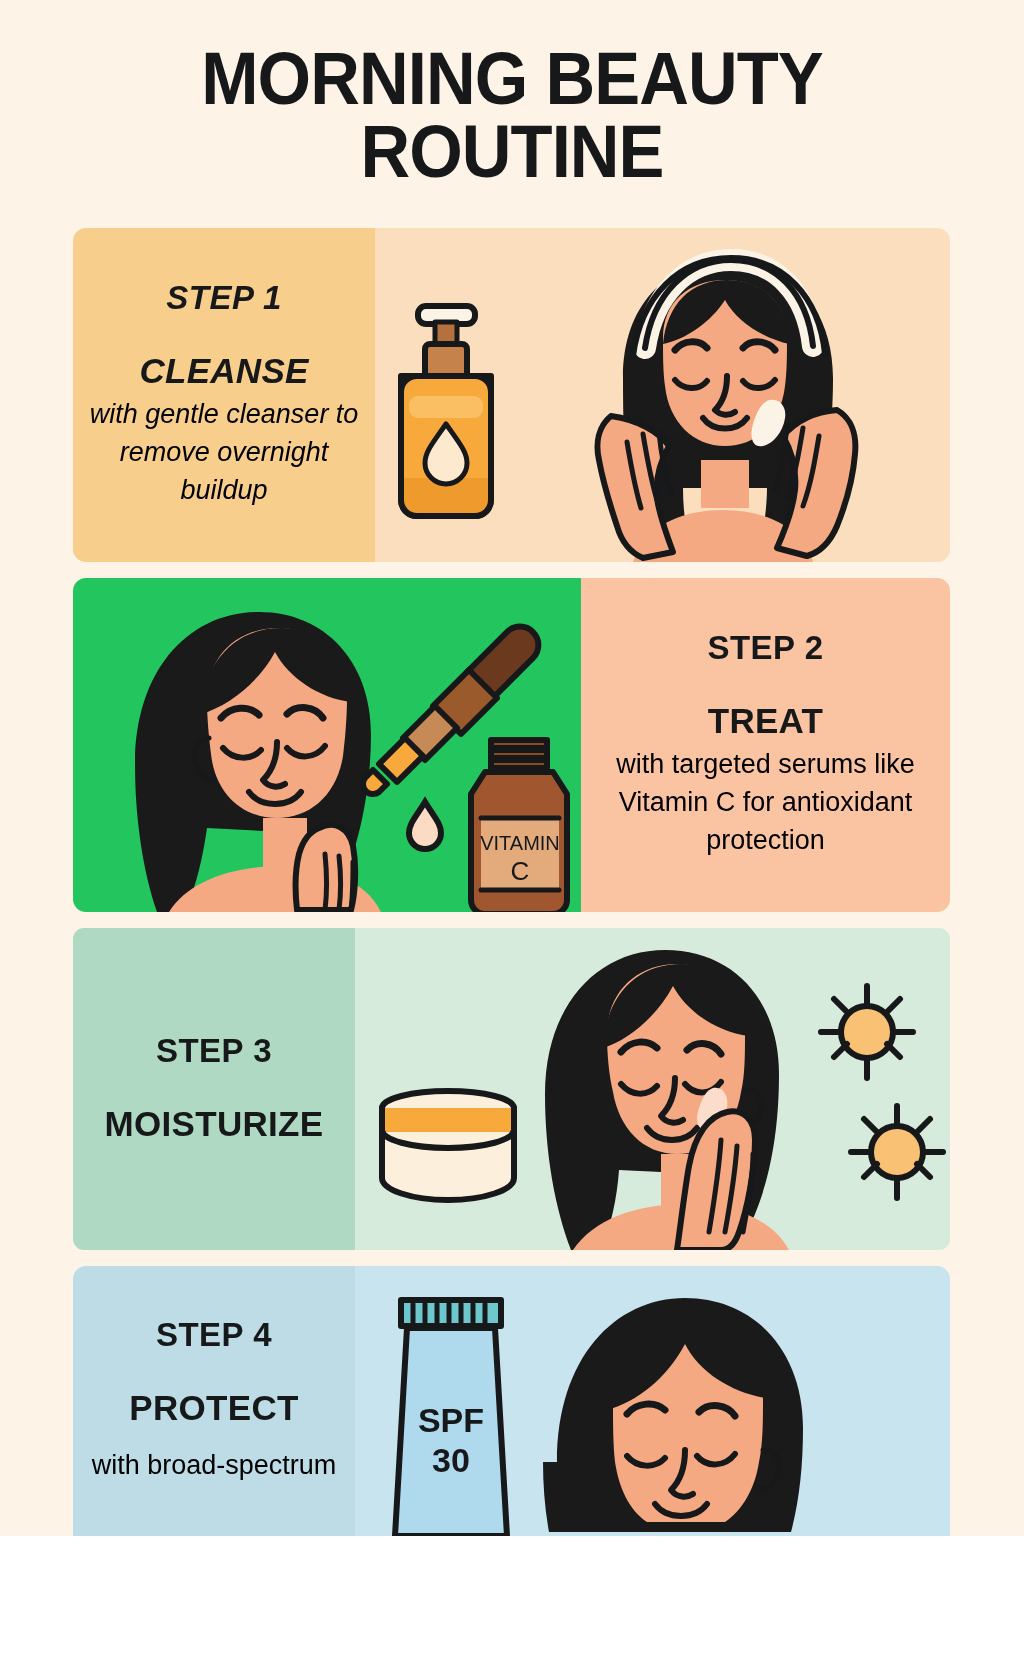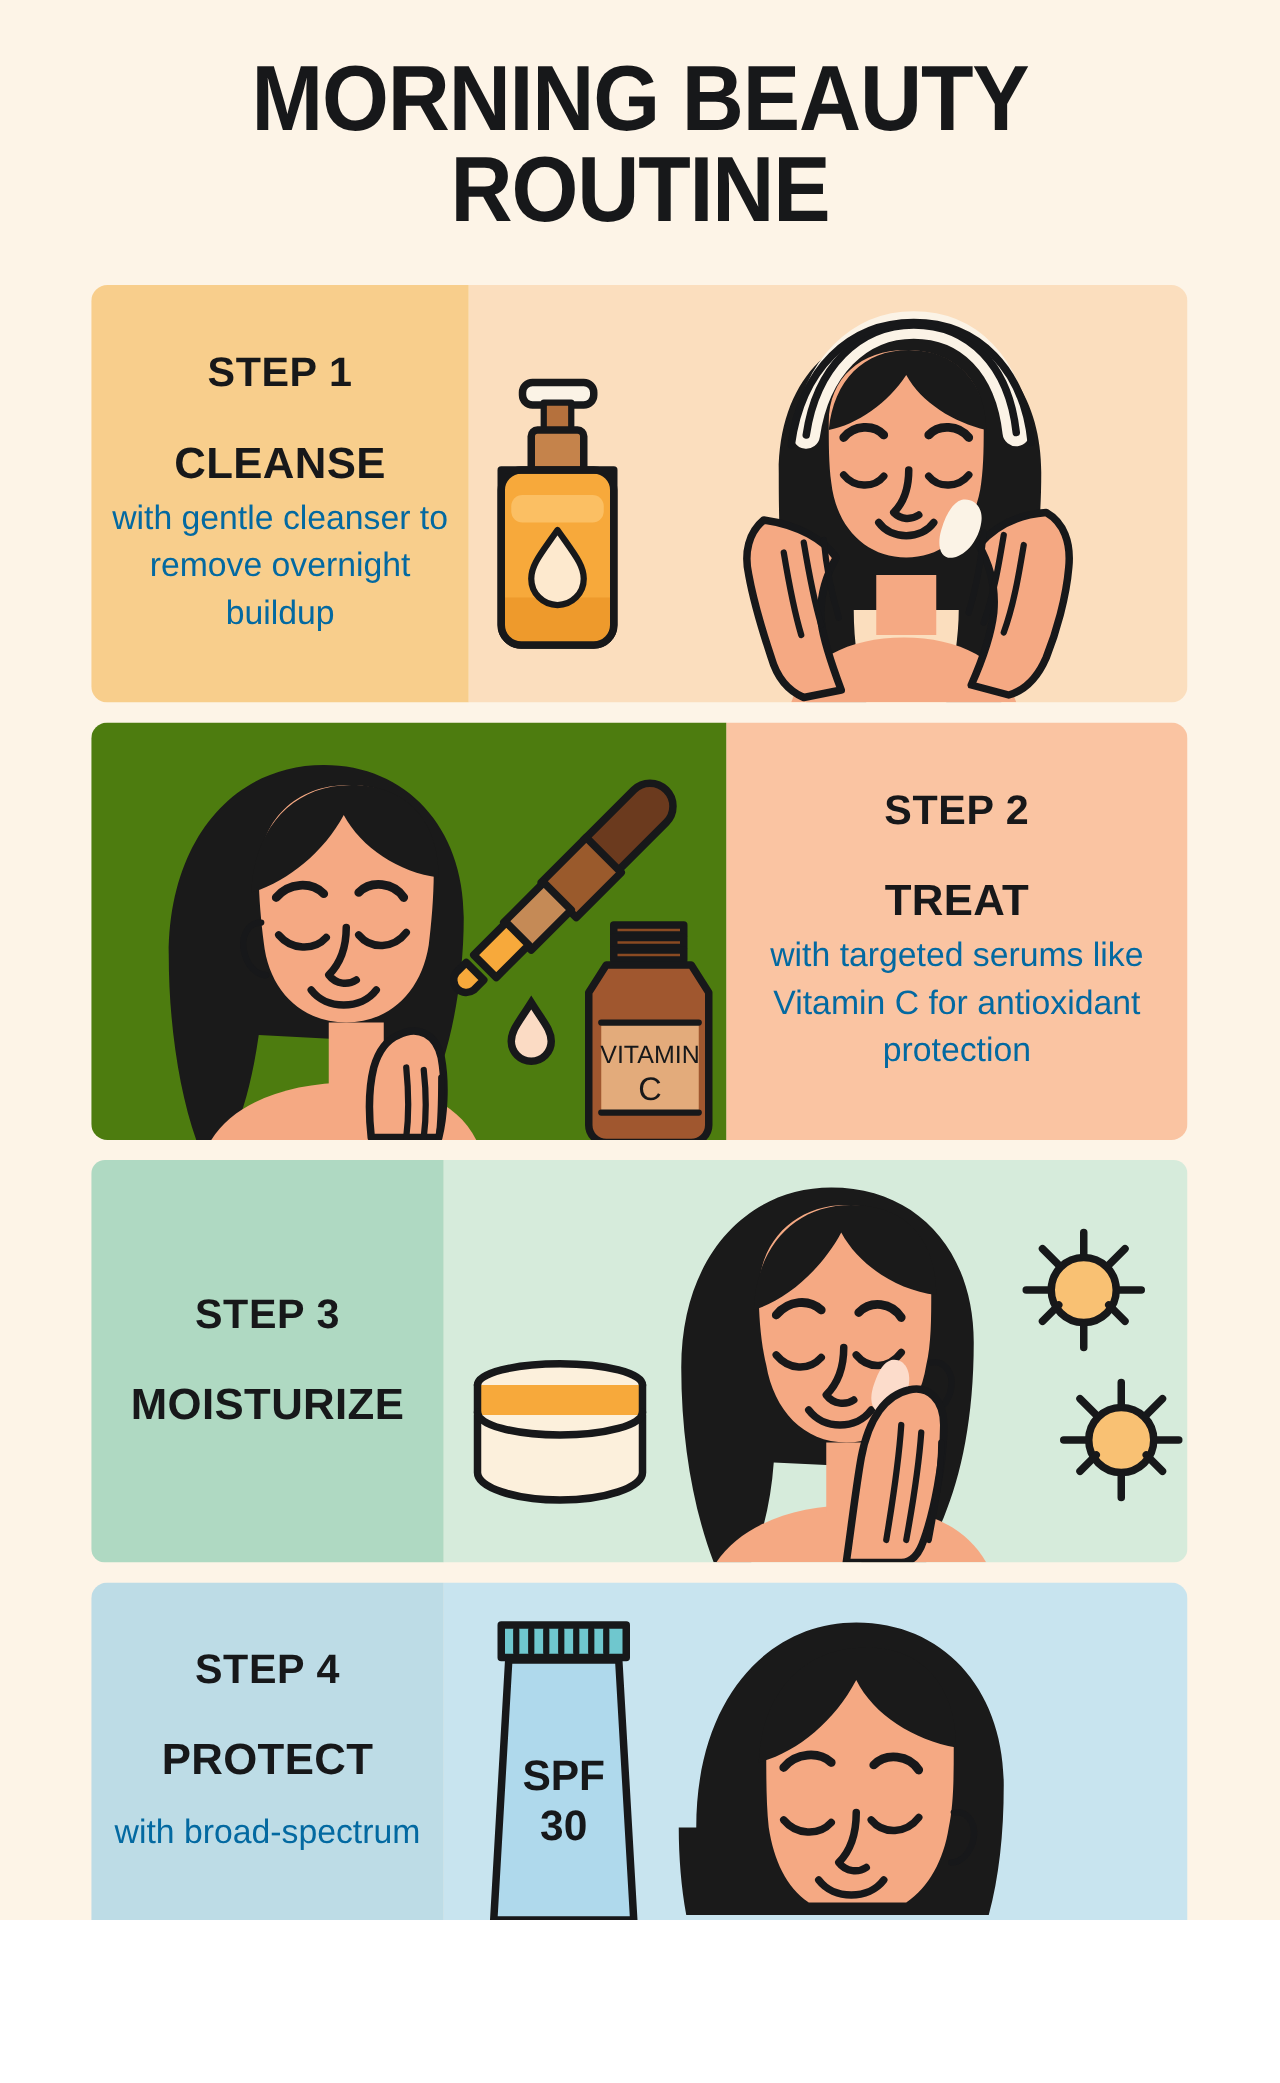--- a/index.html
+++ b/index.html
@@ -21,27 +21,27 @@
   #card2{top:578px;height:334px;}
   #card3{top:928px;height:322px;border-radius:11px;}
   #card4{top:1266px;height:270px;border-bottom-left-radius:0;border-bottom-right-radius:0;}
 
   .txtpane{box-sizing:border-box;display:flex;flex-direction:column;align-items:center;justify-content:center;
     padding:14px 10px 16px 10px;}
   .artpane{position:relative;overflow:hidden;}
 
   .steplabel{font-weight:bold;font-size:33px;letter-spacing:0.5px;color:#17181a;text-align:center;}
   .action{font-weight:bold;font-size:35px;letter-spacing:0.3px;color:#17181a;text-align:center;margin-top:34px;}
-  .desc{font-size:27px;line-height:1.42;color:#0369a1;text-align:center;margin-top:4px;}
-
-  
-  #card1 .txtpane{width:312px;background:#F8CE8C;}
+  .desc{font-size:27px;line-height:1.42;color:#000000;text-align:center;margin-top:4px;}
+
+  
+  #card1 .txtpane{width:312px;background:#F8CE8C;font-style:italic;}
   #card1 .artpane{width:595px;background:#FBDEBE;}
   
-  #card2 .artpane{width:508px;background:#4d7c0f;text-align:right;}
+  #card2 .artpane{width:508px;background:#22c55e;text-align:right;}
   #card2 .txtpane{width:369px;background:#FAC4A2;}
   
   #card3 .txtpane{width:282px;background:#AFD9C2;}
   #card3 .artpane{width:595px;background:#D6EBDB;}
   
   #card4 .txtpane{width:282px;background:#BDDCE6;}
   #card4 .artpane{width:595px;background:#C8E4EF;font-weight:bold;}
 
   #card4 .desc{margin-top:18px;}
 

